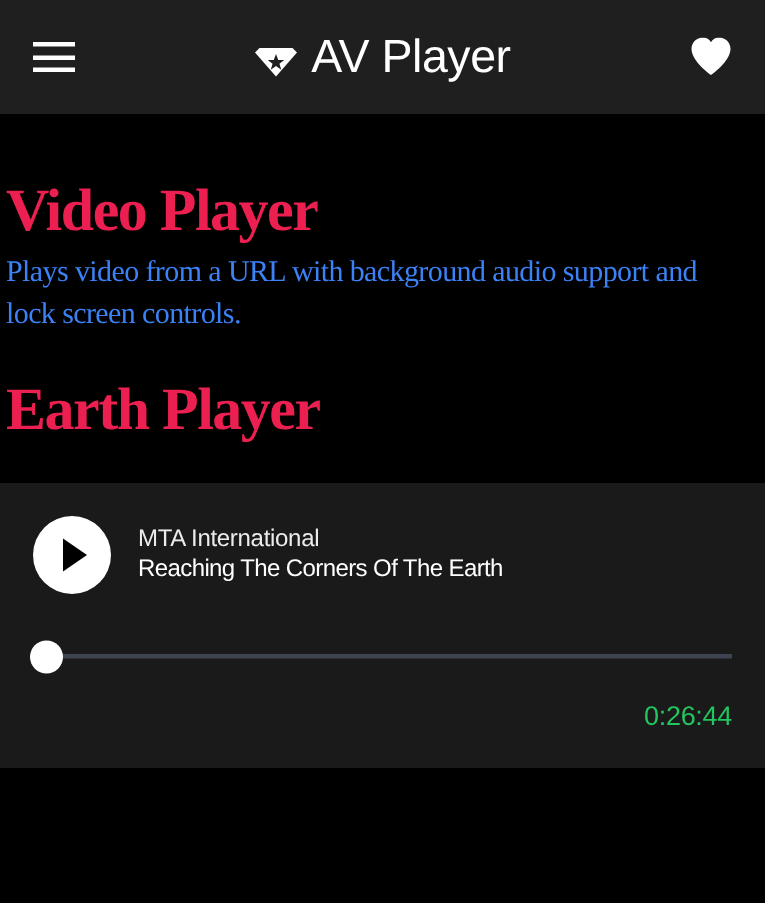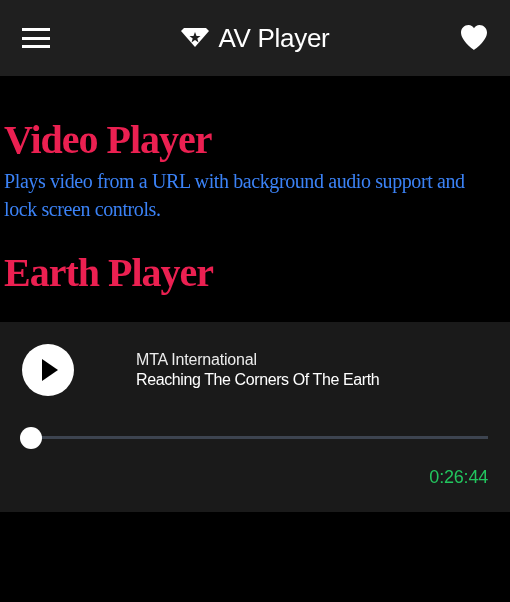--- a/index.html
+++ b/index.html
@@ -1,30 +1,30 @@
 <!DOCTYPE html>
 <html><head>
 <meta charset="utf-8">
 <style>
   * { margin: 0; padding: 0; box-sizing: border-box; }
   html, body { width: 510px; height: 602px; background: #000; font-family: -apple-system, BlinkMacSystemFont, "Segoe UI", Helvetica, Arial, sans-serif; color: #fff; overflow: hidden; }
   .topbar { height: 76px; background: #1f1f1f; display: flex; align-items: center; justify-content: space-between; padding: 0 22px; }
   .menu-icon { width: 28px; height: 20px; display: flex; flex-direction: column; justify-content: space-between; cursor: pointer; }
   .menu-icon div { height: 3px; background: #fff; }
-  .topbar-title { display: flex; align-items: center; gap: 10px; font-size: 26px; font-weight: 500; letter-spacing: -0.3px; }
+  .topbar-title { display: flex; align-items: center; gap: 10px; font-size: 31px; font-weight: 500; letter-spacing: -0.3px; }
   .title-icon { width: 28px; height: 23px; }
   .heart-icon { width: 28px; height: 26px; cursor: pointer; }
   .content { padding: 40px 22px 22px 4px; font-family: Liberation Serif, serif; }
   .section-title { color: #eb2051; font-size: 40px; font-weight: 600; letter-spacing: -1px; margin-bottom: 4px; }
   .section-desc { color: #3b82f6; font-size: 20px; line-height: 1.4; letter-spacing: -0.4px; margin-bottom: 26px; }
   .player-bar { background: #1a1a1a; padding: 22px 22px 24px 22px; }
   .player-row { display: flex; align-items: center; gap: 18px; }
   .play-btn { width: 52px; height: 52px; border-radius: 50%; background: #fff; display: flex; align-items: center; justify-content: center; cursor: pointer; flex-shrink: 0; }
   .play-triangle { width: 0; height: 0; border-left: 16px solid #000; border-top: 11px solid transparent; border-bottom: 11px solid transparent; margin-left: 4px; }
-  .track-info { display: flex; flex-direction: column; gap: 2px; margin-left: 44px; }
+  .track-info { display: flex; flex-direction: column; gap: 2px; }
   .track-artist { font-size: 16px; color: #ececec; letter-spacing: -0.2px; }
   .track-title { font-size: 16px; color: #fff; letter-spacing: -0.4px; }
   .progress-zone { margin-top: 40px; }
   .progress-bar { position: relative; height: 3px; background: #3d4450; width: 100%; }
   .progress-thumb { position: absolute; left: 9px; top: 50%; transform: translate(-50%, -50%); width: 22px; height: 22px; background: #fff; border-radius: 50%; cursor: pointer; }
   .time-row { display: flex; justify-content: flex-end; margin-top: 28px; }
   .time-total { font-size: 18px; color: #22c55e; letter-spacing: -0.2px; }
 </style>
 </head>
 <body>

